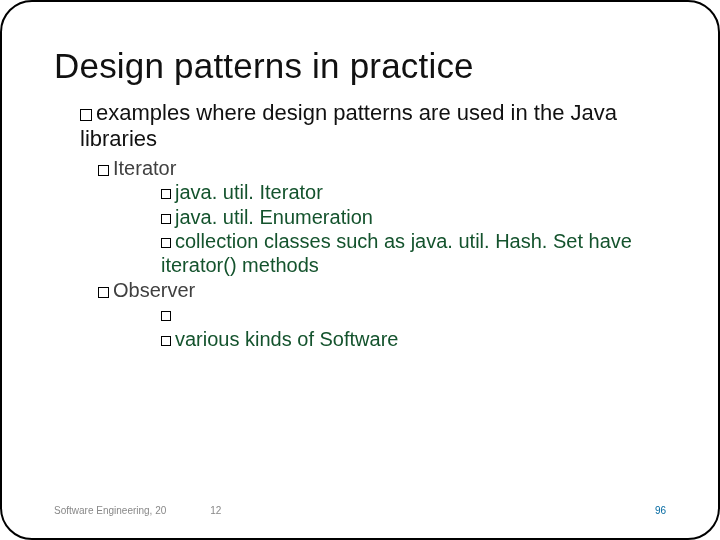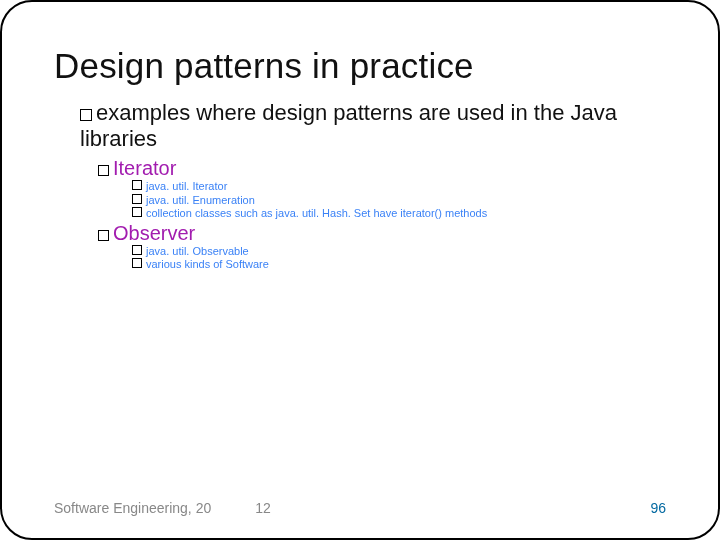--- a/index.html
+++ b/index.html
@@ -22,46 +22,46 @@
   }
   .lvl1 {
     font-size: 22px;
     color: #111;
     margin-left: 26px;
     line-height: 1.18;
     margin-bottom: 4px;
   }
   .lvl2 {
     font-size: 20px;
-    color: #a21caf;
+    color: #404040;
     margin-left: 44px;
     line-height: 1.22;
   }
   .lvl3 {
-    font-size: 11px;
-    color: #3b82f6;
-    margin-left: 78px;
+    font-size: 20px;
+    color: #14532d;
+    margin-left: 107px;
     line-height: 1.22;
   }
   .sq {
     display: inline-block;
     width: 12px;
     height: 12px;
     border: 1.4px solid #000;
     background: #fff;
     margin-right: 4px;
     vertical-align: -1px;
   }
   .lvl2 .sq { width: 11px; height: 11px; }
   .lvl3 .sq { width: 10px; height: 10px; vertical-align: 0; }
   .footer {
     position: absolute;
     left: 0; right: 0; bottom: 22px;
     padding: 0 52px;
-    font-size: 14px;
+    font-size: 10px;
     color: #888;
     display: flex;
     align-items: baseline;
   }
   .footer .f1 { }
   .footer .f2 { margin-left: 44px; }
   .footer .f3 { margin-left: 36px; }
   .footer .f4 { margin-left: auto; color: #0369a1; }
 </style>
 </head>
@@ -85,21 +85,21 @@
     <span class="sq"></span><span>java. util. Enumeration</span>
   </div>
   <div class="lvl3">
     <span class="sq"></span><span>collection classes such as java. util. Hash. Set have iterator() methods</span>
   </div>
 
   <div class="lvl2">
     <span class="sq"></span><span>Observer</span>
   </div>
   <div class="lvl3">
-    <span class="sq"></span><span>java. util. Observable</span>
+    <span class="sq"></span>
   </div>
   <div class="lvl3">
     <span class="sq"></span><span>various kinds of Software</span>
   </div>
 
   <div class="footer">
     <span class="f1">Software Engineering, 20</span>
     <span class="f2">12</span>
     <span class="f4">96</span>
   </div>

